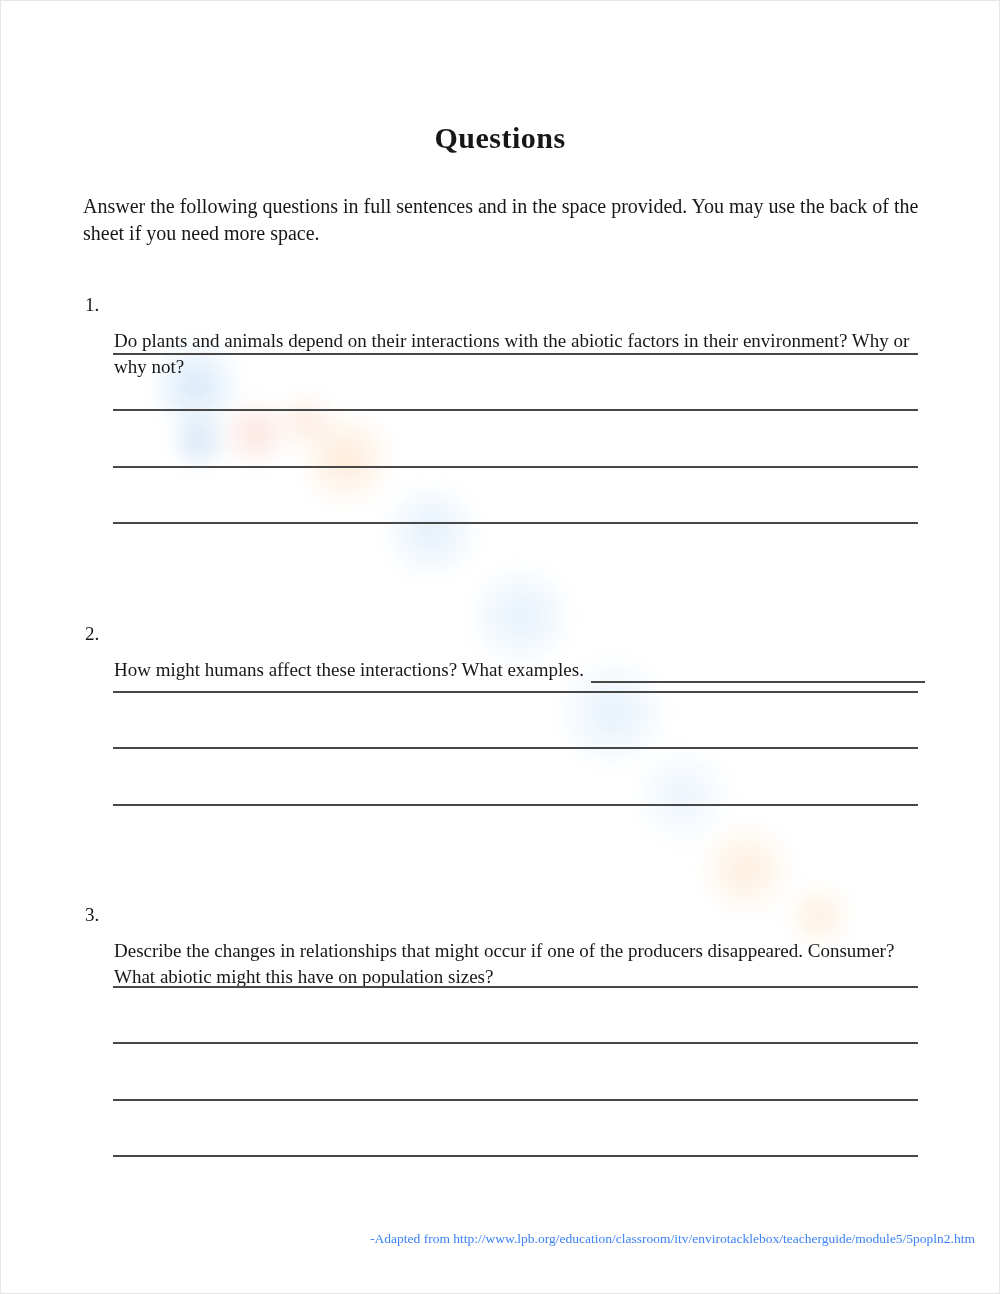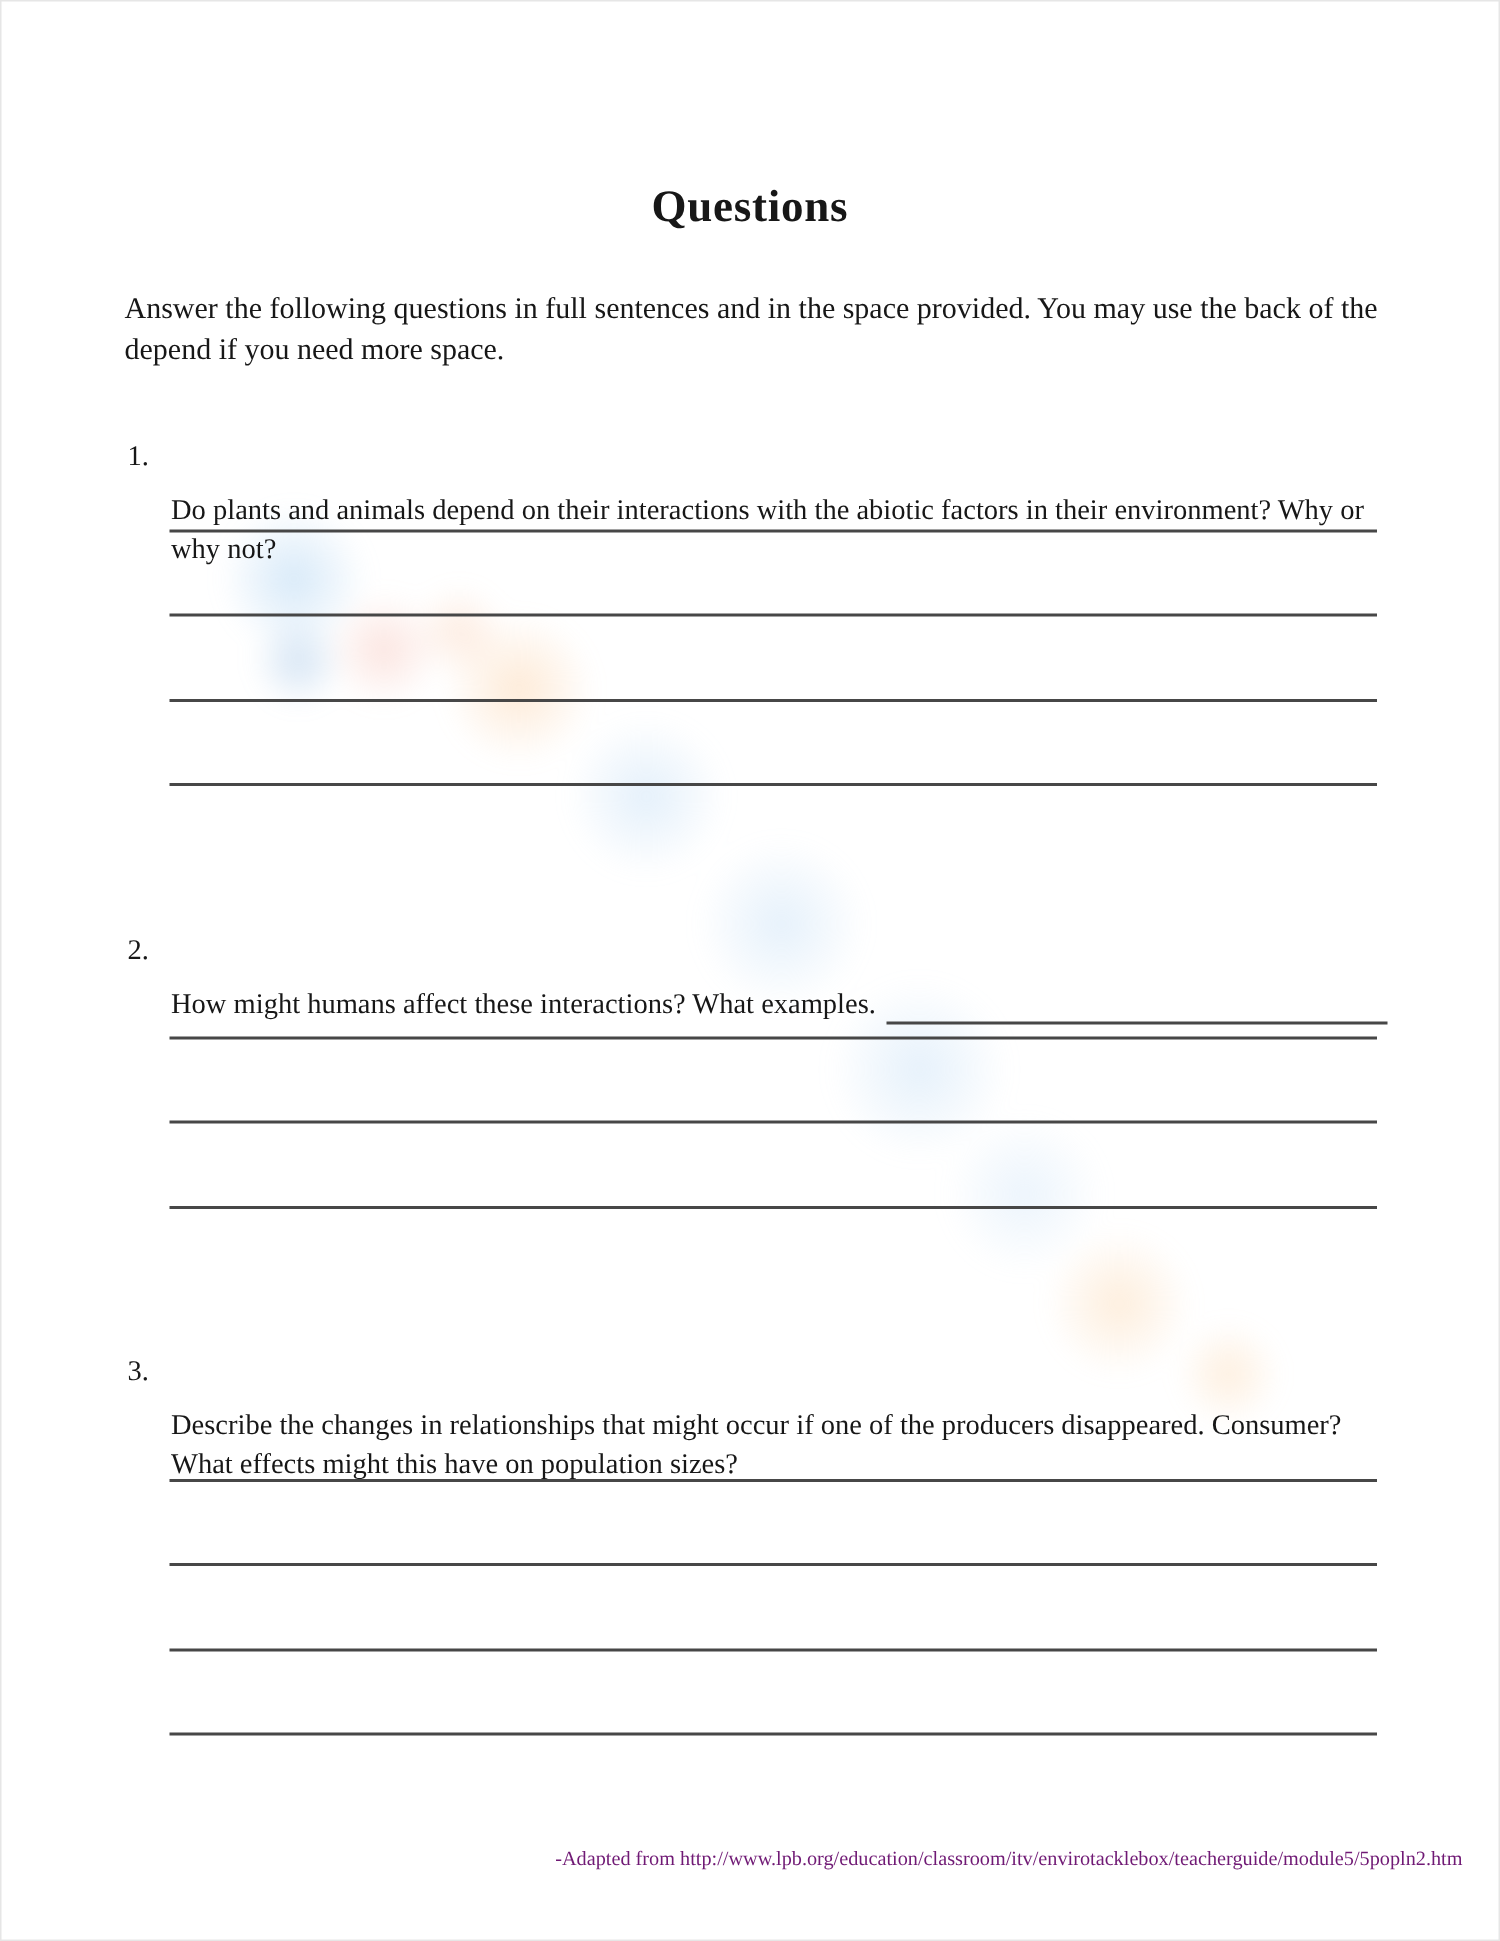--- a/index.html
+++ b/index.html
@@ -61,33 +61,33 @@
   .q1-lines { top:297px; }
   .q2-lines { top:635px; }
   .q3-lines { top:930px; }
   .answer-line {
     height:56.5px;
     border-bottom:2px solid #474747;
   }
   .footer {
     position:absolute; top:1229px; right:24px;
     font-size:13.5px; line-height:17px;
-    color:#701a75;
+    color:#3b82f6;
   }
 </style>
 </head>
 <body>
 
 <div class="page">
 
   <div class="watermark"></div>
 
   <h1 class="title">Questions</h1>
 
-  <p class="intro">Answer the following questions in full sentences and in the space provided.  You may use the back of the depend if you need more space.</p>
+  <p class="intro">Answer the following questions in full sentences and in the space provided.  You may use the back of the sheet if you need more space.</p>
 
   <div class="question q1">
     <span class="q-num">1.</span>
     <span class="q-text">Do plants and animals depend on their interactions with the abiotic factors in their environment? Why or why not?</span>
   </div>
   <div class="answer-lines q1-lines">
       <div class="answer-line"></div>
       <div class="answer-line"></div>
       <div class="answer-line"></div>
       <div class="answer-line"></div>
@@ -99,21 +99,21 @@
     <span class="inline-blank"></span>
   </div>
   <div class="answer-lines q2-lines">
       <div class="answer-line"></div>
       <div class="answer-line"></div>
       <div class="answer-line"></div>
     </div>
 
   <div class="question q3">
     <span class="q-num">3.</span>
-    <span class="q-text">Describe the changes in relationships that might occur if one of the producers disappeared. Consumer? What effects might this have on population sizes?</span>
+    <span class="q-text">Describe the changes in relationships that might occur if one of the producers disappeared. Consumer? What abiotic might this have on population sizes?</span>
   </div>
   <div class="answer-lines q3-lines">
       <div class="answer-line"></div>
       <div class="answer-line"></div>
       <div class="answer-line"></div>
       <div class="answer-line"></div>
     </div>
 
   <div class="footer">-Adapted from http://www.lpb.org/education/classroom/itv/envirotacklebox/teacherguide/module5/5popln2.htm</div>
 

